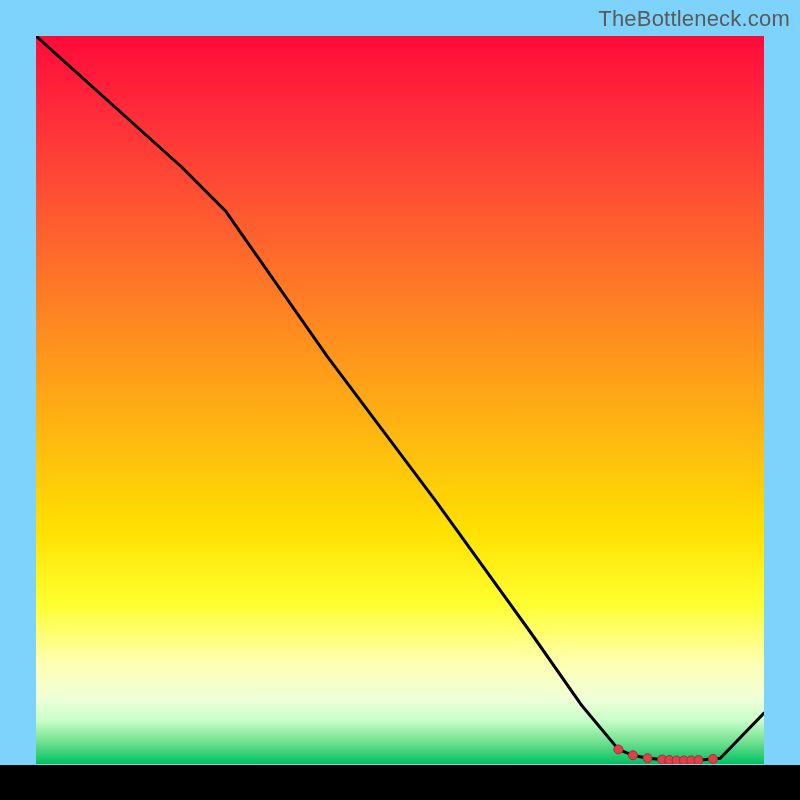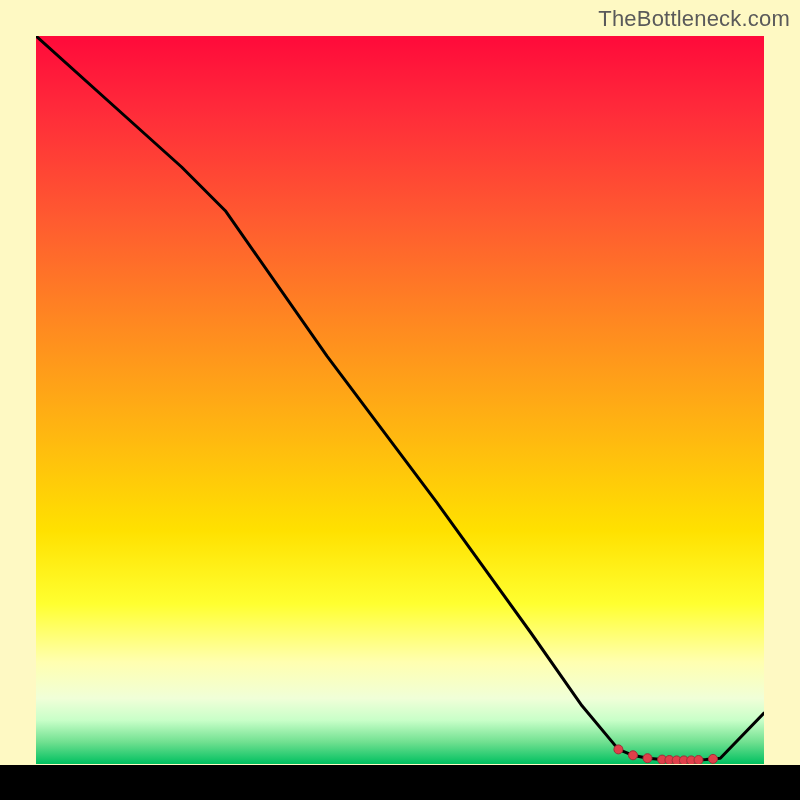--- a/index.html
+++ b/index.html
@@ -8,21 +8,21 @@
     width: 800px;
     height: 800px;
     background: #000;
     font-family: Arial, Helvetica, sans-serif;
     overflow: hidden;
   }
   .frame {
     position: relative;
     width: 800px;
     height: 765px;
-    background: #fef9c3;
+    background: #7dd3fc;
   }
   .plot {
     position: absolute;
     left: 36px;
     top: 36px;
     width: 728px;
     height: 728px;
     background: linear-gradient(to bottom,
       #ff0a3a 0%,
       #ff2a3a 10%,

